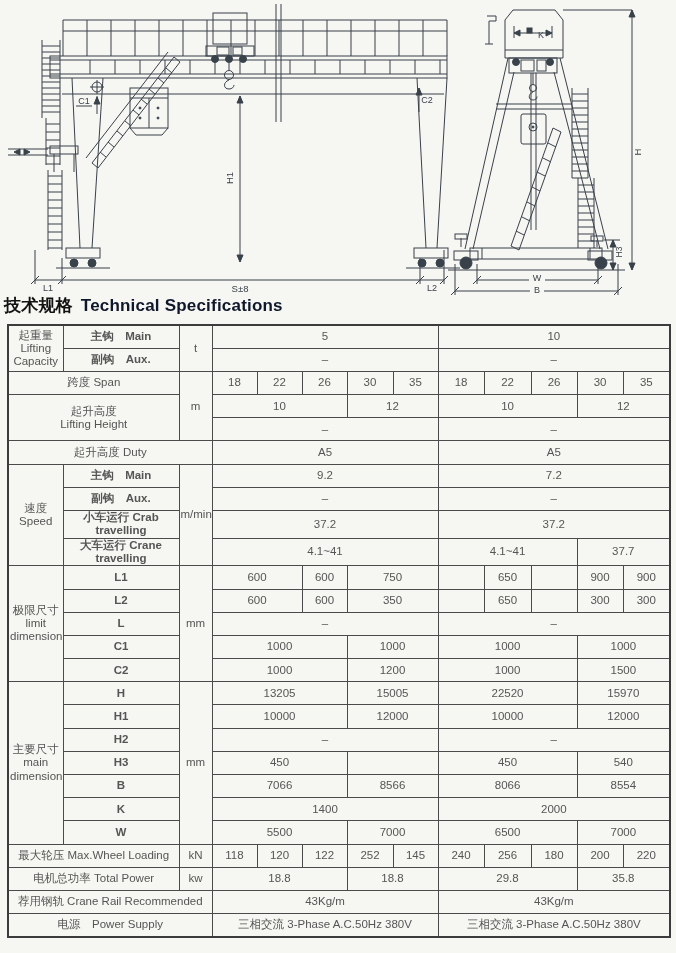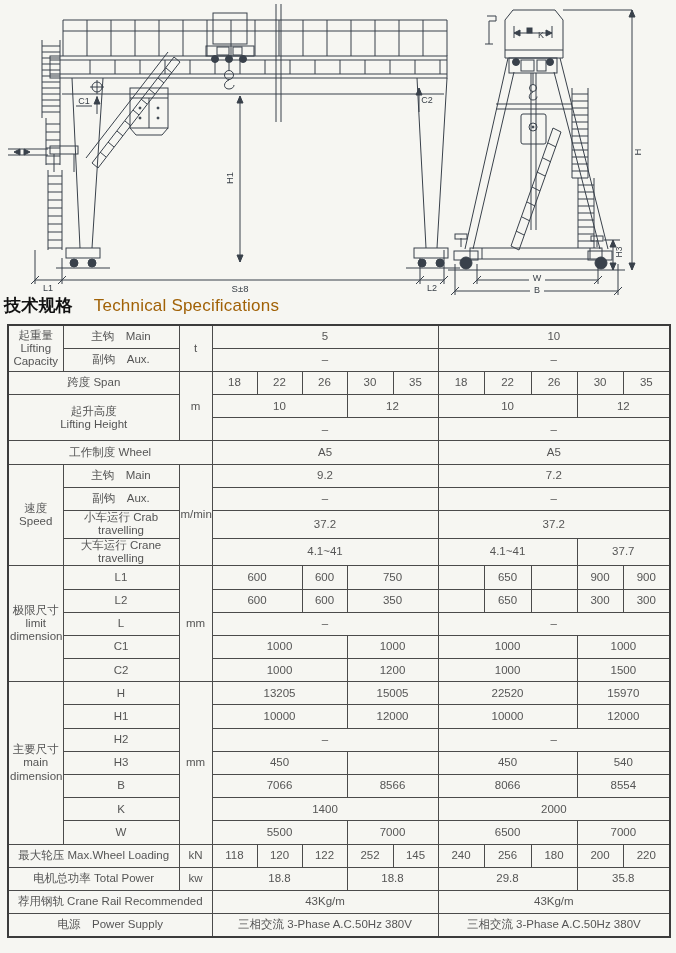--- a/index.html
+++ b/index.html
@@ -7,35 +7,35 @@
     width:676px;height:953px;position:relative;
     background:#f6f6f2;
     font-family:"Liberation Sans","DejaVu Sans",sans-serif;
     color:#333;overflow:hidden;
   }
   .drawing-wrap{position:absolute;top:0;left:0;width:676px;height:295px;}
   .page-title{
     position:absolute;top:292px;left:4px;height:28px;line-height:28px;
     font-size:17px;font-weight:bold;color:#111;letter-spacing:.2px;white-space:nowrap;
   }
-  .page-title .en{margin-left:21px;font-weight:normal;color:#a16207;}
+  .page-title .en{margin-left:8px;font-weight:bold;color:#0f172a;}
   table.spec{
     position:absolute;top:324px;left:7px;width:662px;height:614px;
     border-collapse:collapse;table-layout:fixed;
     border:2px solid #3c3c3c;
   }
   table.spec td{
     border:1px solid #4b4b4b;
     text-align:center;vertical-align:middle;
     padding:0 1px;font-size:11.5px;color:#555;
     line-height:1.15;white-space:pre-line;overflow:hidden;
   }
   table.spec tr{height:23px;}
   td.cat{font-size:9.5px;color:#3e3e3e;line-height:1.3;}
-  td.sub{font-size:10px;color:#3e3e3e;}
+  td.sub{font-size:10px;color:#3e3e3e;font-weight:bold;}
   td.unit{font-size:10.5px;color:#4a4a4a;}
   td.lbl{font-size:12.5px;color:#303030;}
   td.val{font-size:11.5px;}
   svg text{font-family:"Liberation Sans","DejaVu Sans",sans-serif;}
 </style>
 </head>
 <body>
 
 <div class="drawing-wrap">
 <svg width="676" height="295" viewBox="0 0 676 295">
@@ -230,21 +230,21 @@
         <td colspan="3" class="val">10</td>
         <td colspan="2" class="val">12</td>
         <td colspan="3" class="val">10</td>
         <td colspan="2" class="val">12</td>
       </tr>
       <tr>
         <td colspan="5" class="val">–</td>
         <td colspan="5" class="val">–</td>
       </tr>
       <tr>
-        <td colspan="3" class="lbl">工作制度 Wheel</td>
+        <td colspan="3" class="lbl">起升高度 Duty</td>
         <td colspan="5" class="val">A5</td>
         <td colspan="5" class="val">A5</td>
       </tr>
       <tr>
         <td rowspan="4" class="cat">速度
 Speed</td>
         <td class="sub">主钩　Main</td>
         <td rowspan="4" class="unit">m/min</td>
         <td colspan="5" class="val">9.2</td>
         <td colspan="5" class="val">7.2</td>

